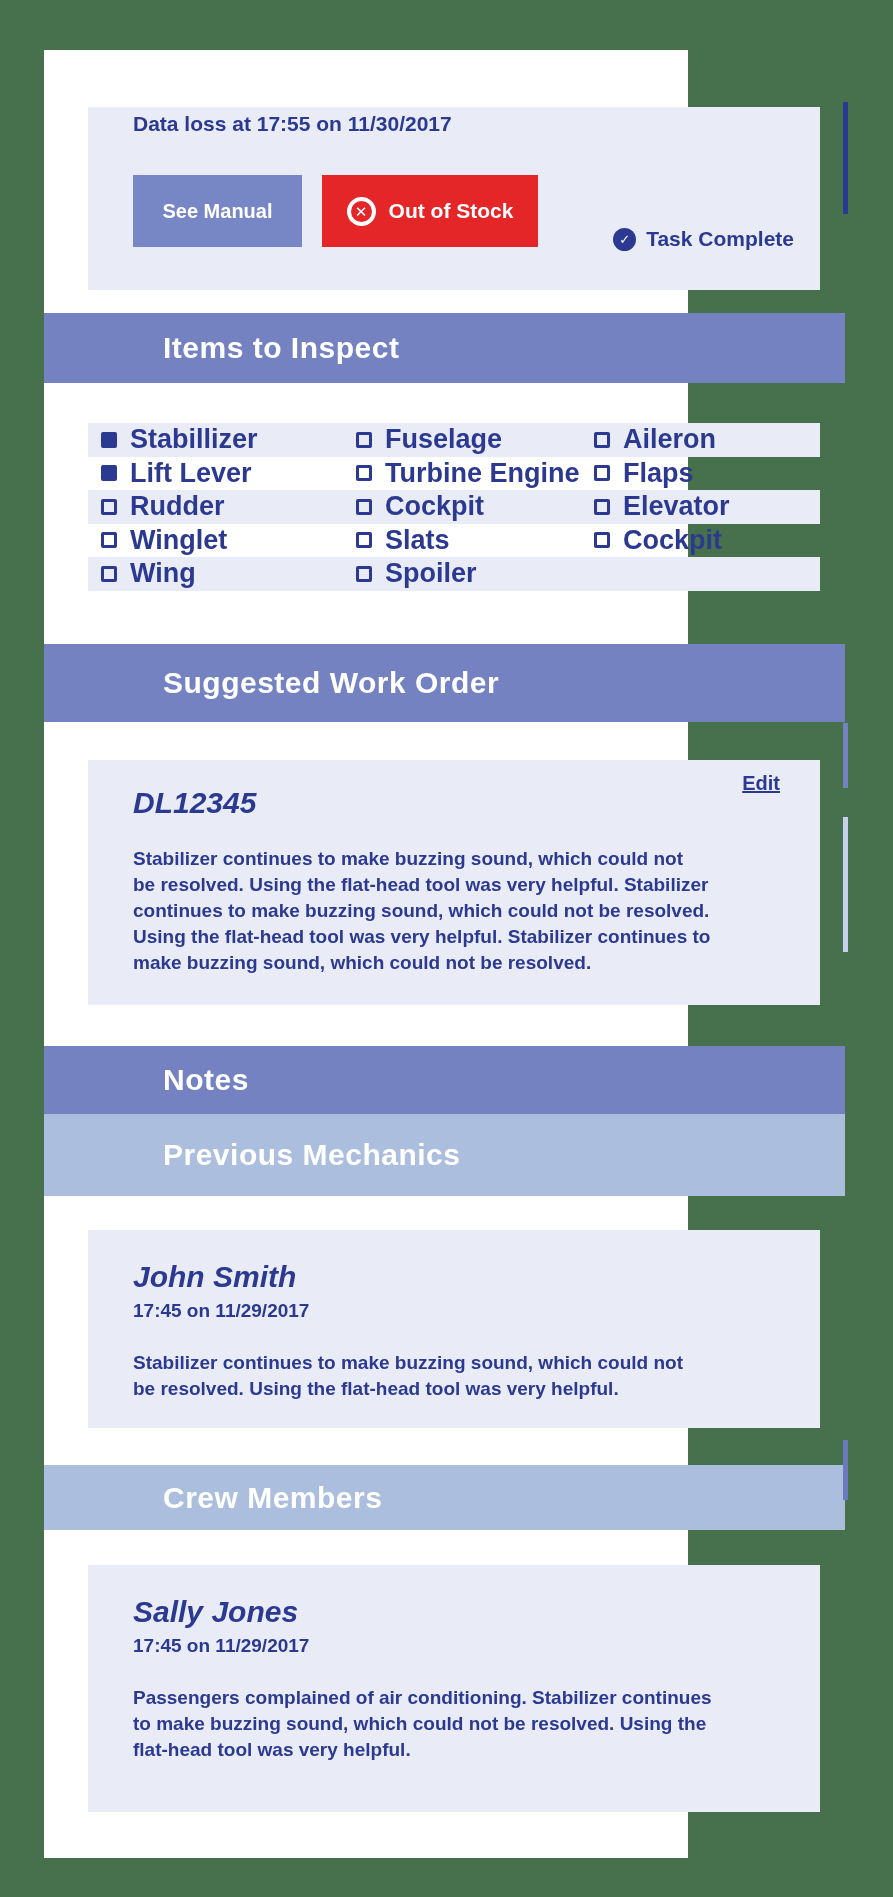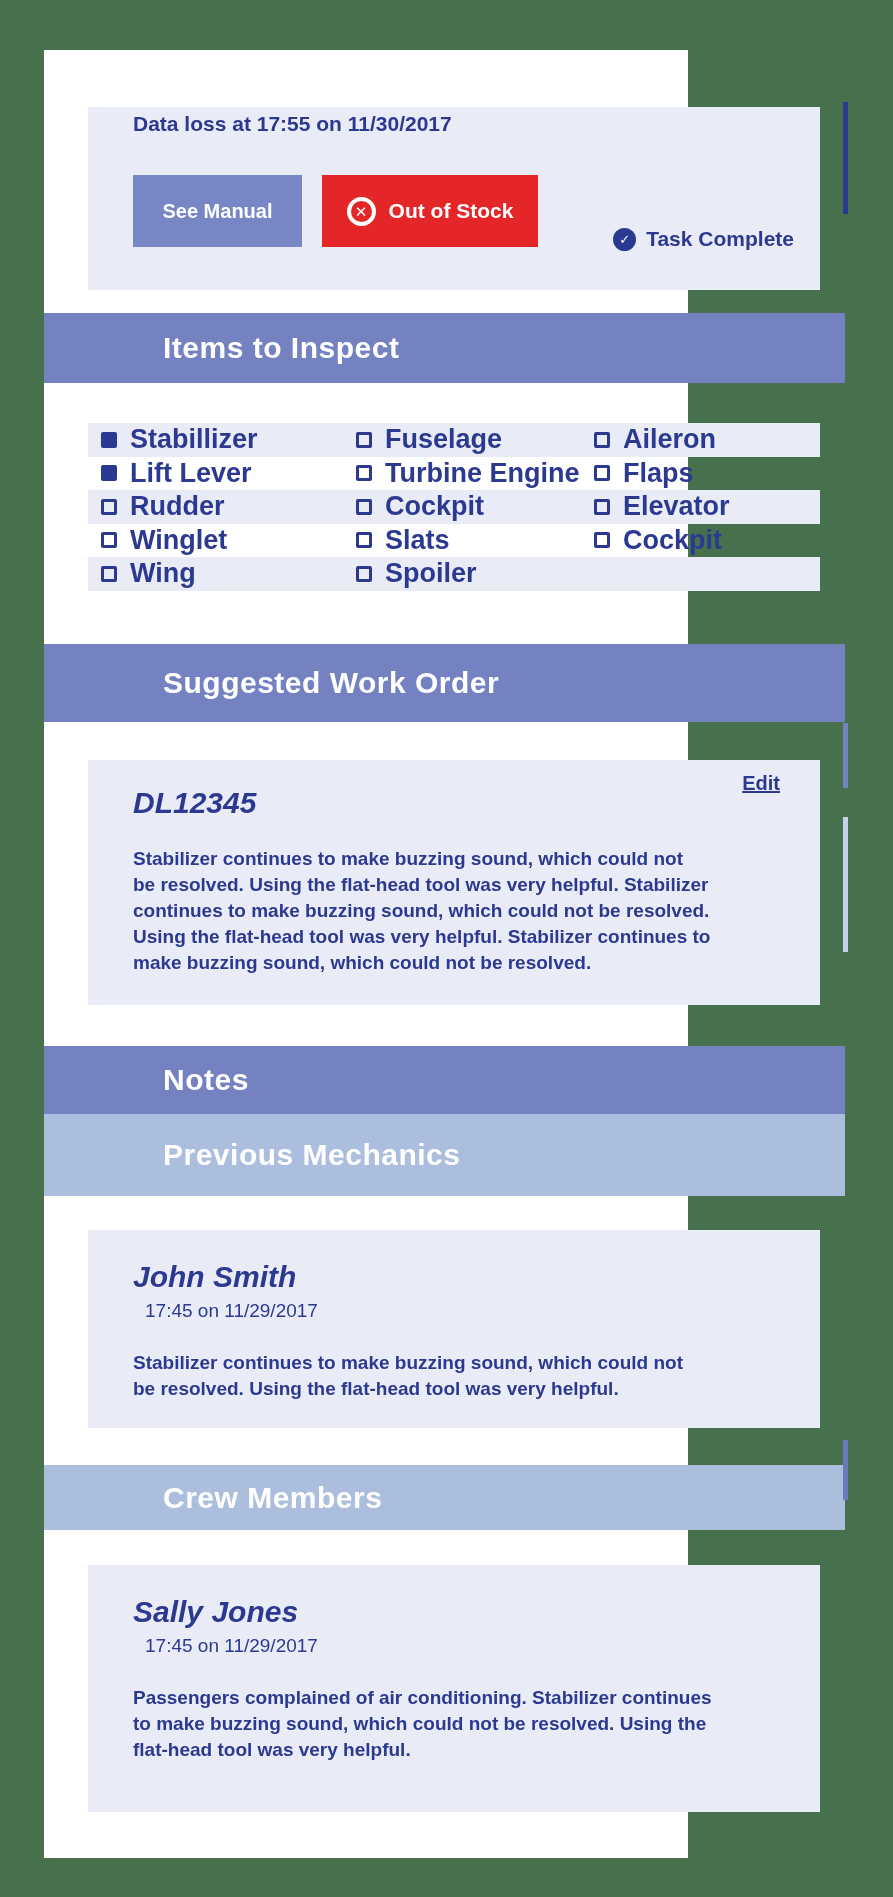--- a/index.html
+++ b/index.html
@@ -55,21 +55,21 @@
   .edit-link{position:absolute;right:40px;top:12px;font-size:20px;font-weight:bold;
              color:var(--navy);text-decoration:underline;cursor:pointer;}
   .card-title{position:absolute;left:45px;font-size:30px;font-weight:bold;color:var(--navy);line-height:1.1;font-style:italic;}
   .wo-id{top:26px;}
   .card-body{position:absolute;left:45px;font-size:19px;font-weight:bold;color:var(--navy);
              line-height:26px;white-space:pre-line;}
   .wo-desc{top:86px;width:660px;}
   .mech-card{top:1180px;height:198px;}
   .crew-card{top:1515px;height:247px;}
   .note-name{top:30px;}
-  .note-time{position:absolute;left:45px;top:70px;font-size:19px;font-weight:normal;color:var(--navy);margin-left:12px;}
+  .note-time{position:absolute;left:45px;top:70px;font-size:19px;font-weight:bold;color:var(--navy);}
   .note-body{top:120px;width:660px;}
 
   
   .scroll-seg{position:absolute;width:5px;left:799px;z-index:3;}
   .seg-1{top:52px;height:112px;background:var(--navy);}
   .seg-2{top:673px;height:65px;background:var(--band);}
   .seg-3{top:767px;height:135px;background:var(--scroll-light);}
   .seg-4{top:1390px;height:60px;background:var(--scroll-mid);}
 </style>
 </head>

